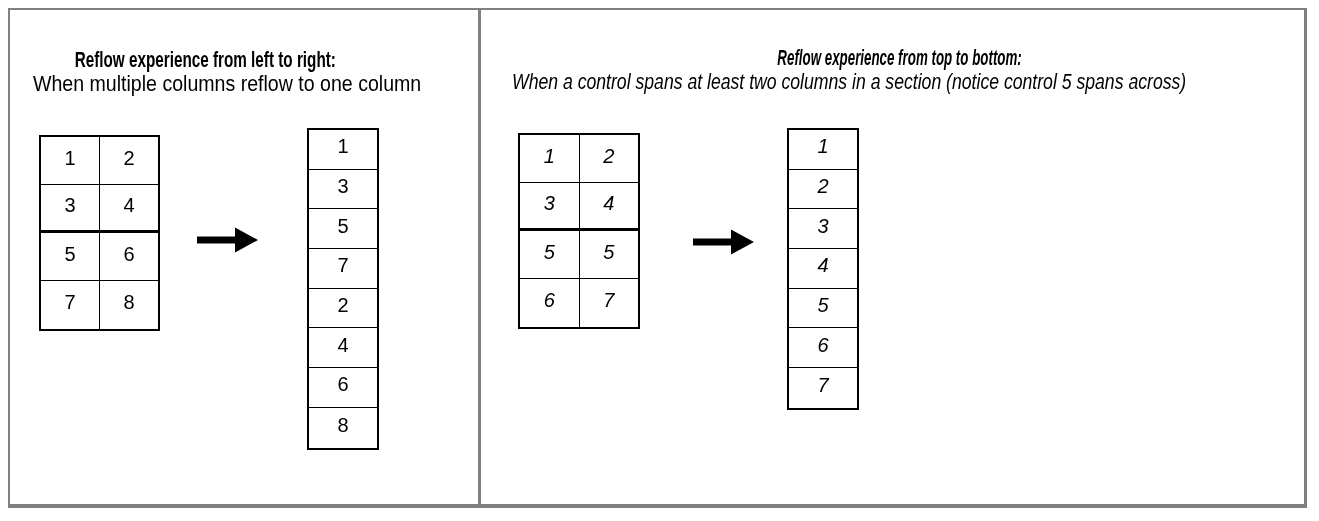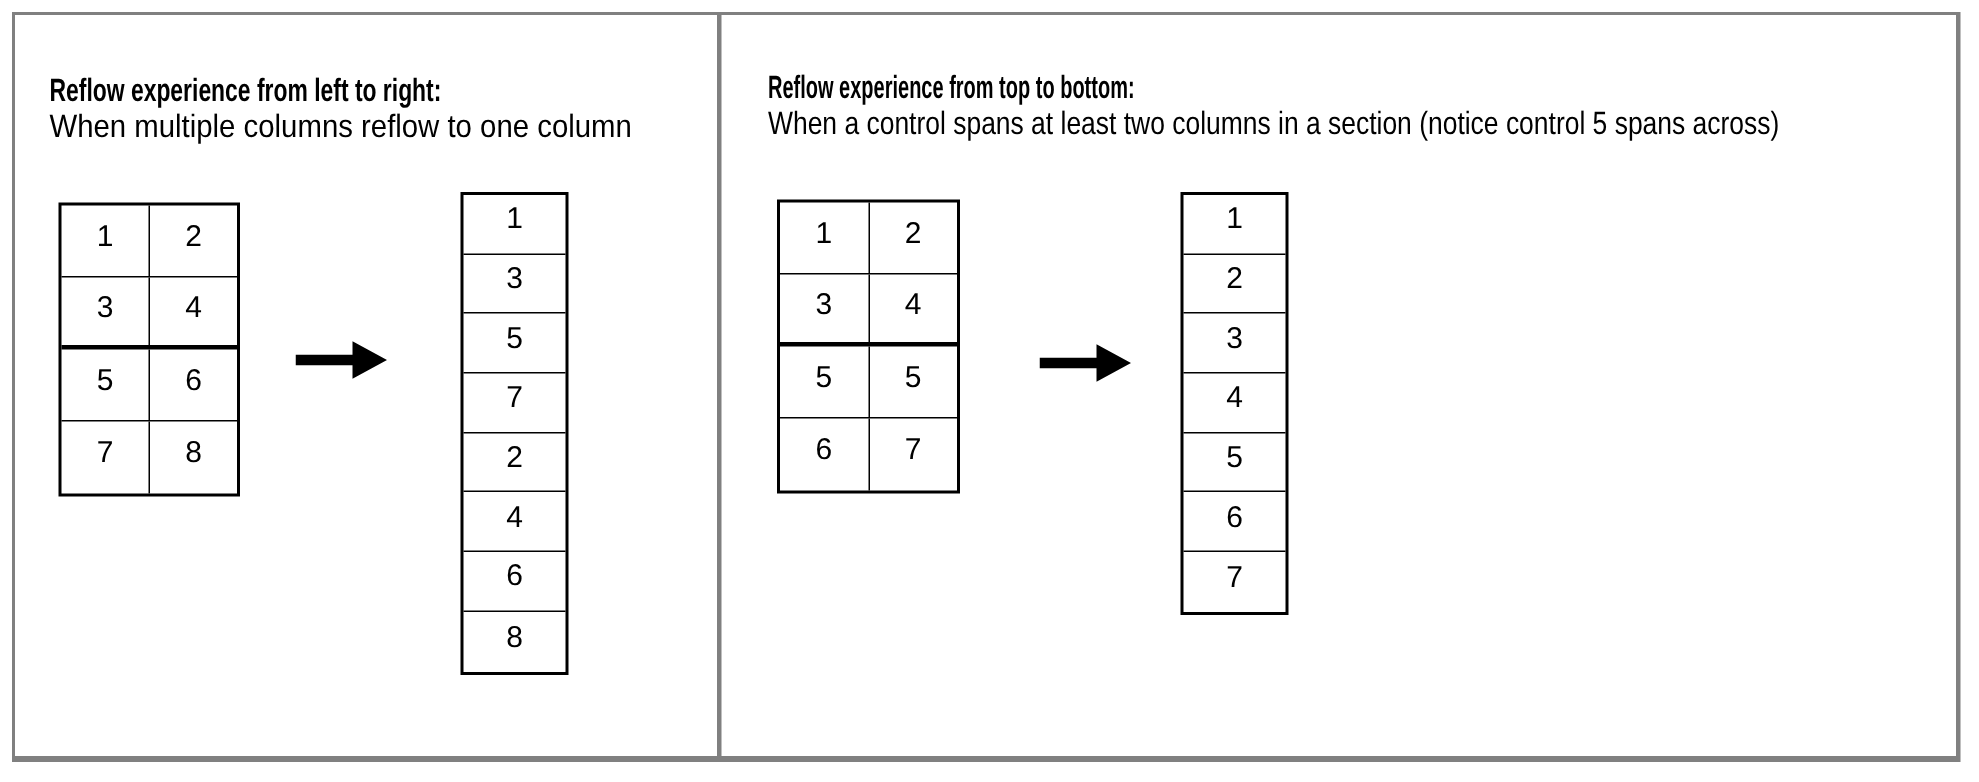--- a/index.html
+++ b/index.html
@@ -15,28 +15,28 @@
     left: 8px; top: 8px;
     width: 1299px; height: 500px;
     border: 2px solid #808080;
     border-right-width: 3px;
     border-bottom-width: 4px;
     display: flex;
     background: #ffffff;
   }
   .panel { position: relative; height: 100%; }
   .panel.left  { width: 468px; }
-  .panel.right { flex: 1; }
+  .panel.right { flex: 1; font-style: italic; }
   .divider {
     width: 3px; height: 100%;
     background: #808080;
     flex: 0 0 auto;
   }
 
-  .heading-block { position: absolute; }
+  .heading-block { position: absolute; text-align: right; }
   .panel.left  .heading-block { left: 23px; top: 38px; }
   .panel.right .heading-block { left: 31px; top: 36px; }
   .title, .subtitle {
     font-size: 21.5px;
     line-height: 24px;
     white-space: nowrap;
     transform-origin: left center;
   }
   .title { font-weight: bold; }
   .panel.left  .title    { transform: scaleX(0.71); }

